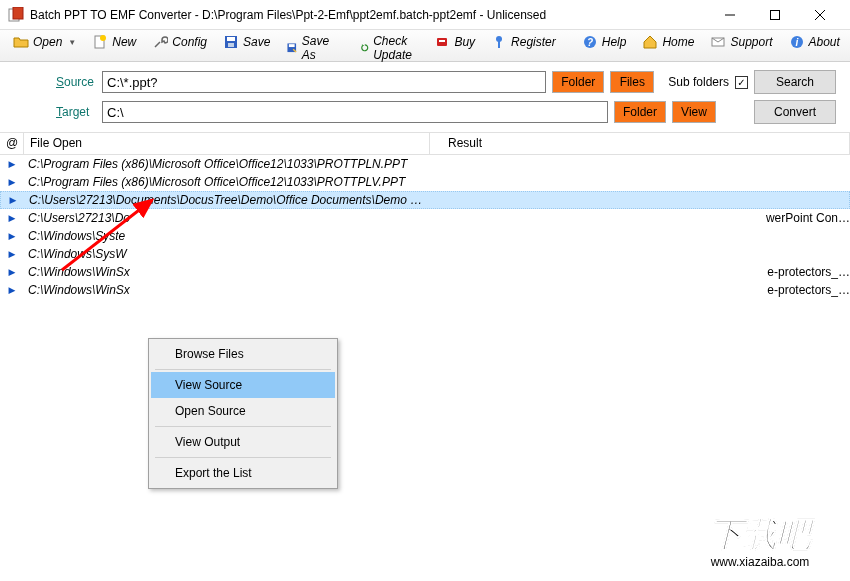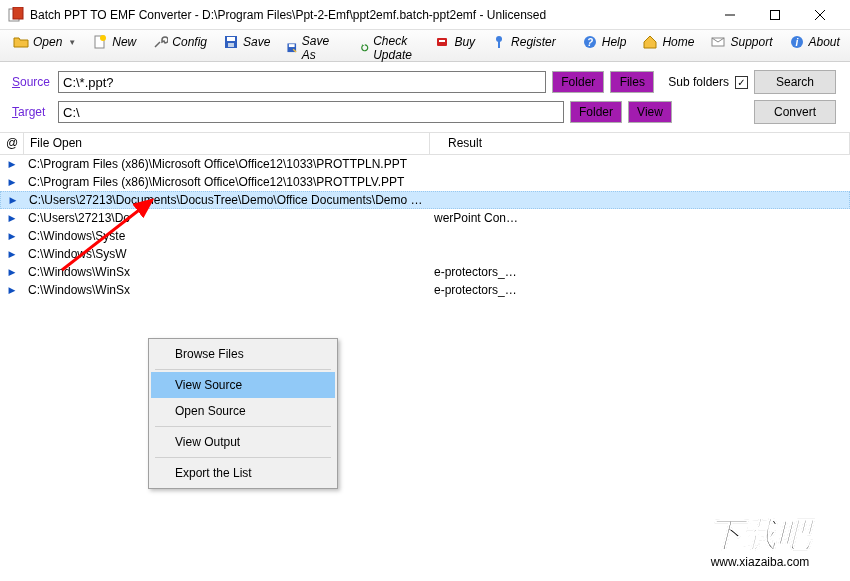--- a/index.html
+++ b/index.html
@@ -9,39 +9,39 @@
 .titlebar .title { flex: 1; font-size: 12px; color: #000; }
 .titlebar .win-btn { width: 45px; height: 28px; display: flex; align-items: center; justify-content: center; color: #000; }
 .toolbar { height: 32px; background: linear-gradient(#fdfdfd, #f0f0f0); border-bottom: 1px solid #d0d0d0; display: flex; align-items: flex-start; padding: 0 6px; gap: 2px; font-style: italic; }
 .tb-btn { display: flex; align-items: center; gap: 4px; padding: 3px 6px; border: 1px solid transparent; border-radius: 3px; cursor: default; }
 .tb-icon { width: 16px; height: 16px; display: inline-flex; align-items: center; justify-content: center; }
 .tb-sep { width: 1px; height: 22px; background: #d0d0d0; margin: 0 4px; }
 .dropdown-arrow { font-size: 8px; margin-left: 2px; color: #555; }
 .path-section { padding: 8px 12px; border-bottom: 1px solid #e0e0e0; }
 .path-row { display: flex; align-items: center; gap: 6px; margin-bottom: 6px; }
 .path-row:last-child { margin-bottom: 0; }
-.path-label { width: 40px; text-align: left; color: #6d28d9; }
+.path-label { width: 40px; text-align: left; color: #0f766e; margin-left: 44px; }
 .path-label .underline { text-decoration: underline; }
 .path-input { flex: 1; max-width: 506px; height: 22px; border: 1px solid #7a7a7a; padding: 0 4px; font-size: 13px; }
-.path-btn { height: 22px; padding: 0 8px; background: #a21caf; border: 1px solid #adadad; font-size: 12px; cursor: default; min-width: 44px; }
+.path-btn { height: 22px; padding: 0 8px; background: #f97316; border: 1px solid #adadad; font-size: 12px; cursor: default; min-width: 44px; }
 .sub-folders { display: flex; align-items: center; gap: 6px; margin-left: 8px; }
 .checkbox-box { width: 13px; height: 13px; border: 1px solid #333; display: inline-flex; align-items: center; justify-content: center; font-size: 10px; background: #fff; }
 .action-btn { width: 82px; height: 24px; background: #e1e1e1; border: 1px solid #adadad; font-size: 12px; margin-left: auto; margin-right: 2px; }
 .list-area { position: relative; height: calc(100% - 122px); overflow: hidden; }
 .list-header { display: flex; height: 22px; border-bottom: 1px solid #e0e0e0; background: #fff; font-size: 12px; }
 .list-header .col { padding: 3px 6px; border-right: 1px solid #e0e0e0; }
 .col-at { width: 24px; }
 .col-file { width: 406px; }
 .col-result { flex: 1; margin-left: 12px; }
 .list-body { position: relative; }
 .list-row { display: flex; height: 18px; align-items: center; font-size: 12px; }
 .list-row.selected { background: #cce8ff; border: 1px dotted #99c9ef; }
 .list-row .cell-at { width: 24px; display: flex; align-items: center; justify-content: center; }
-.list-row .cell-file { width: 406px; padding-left: 4px; white-space: nowrap; overflow: hidden; }
-.list-row .cell-result { flex: 1; padding-left: 4px; white-space: nowrap; overflow: hidden; }
+.list-row .cell-file { width: 406px; padding-left: 4px; white-space: nowrap; overflow: hidden; font-style: italic; }
+.list-row .cell-result { flex: 1; padding-left: 4px; white-space: nowrap; overflow: hidden; text-align: right; }
 .play-icon { color: #1050c0; font-size: 9px; }
 .context-menu { position: absolute; left: 148px; top: 205px; width: 190px; background: #f0f0f0; border: 1px solid #a0a0a0; box-shadow: 2px 2px 4px rgba(0,0,0,0.25); padding: 2px; }
 .ctx-item { height: 26px; display: flex; align-items: center; padding: 0 24px; font-size: 12px; }
 .ctx-item.highlight { background: #91c9f7; }
 .ctx-sep { height: 1px; background: #d0d0d0; margin: 2px 4px; }
 .red-arrow { position: absolute; left: 52px; top: 190px; pointer-events: none; }
 .watermark { position: absolute; right: 0; bottom: 0; pointer-events: none; }
 </style>
 </head>
 <body>

